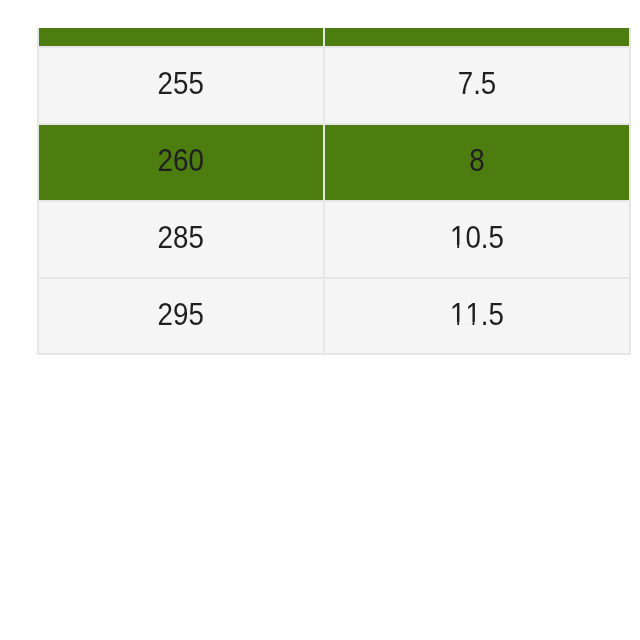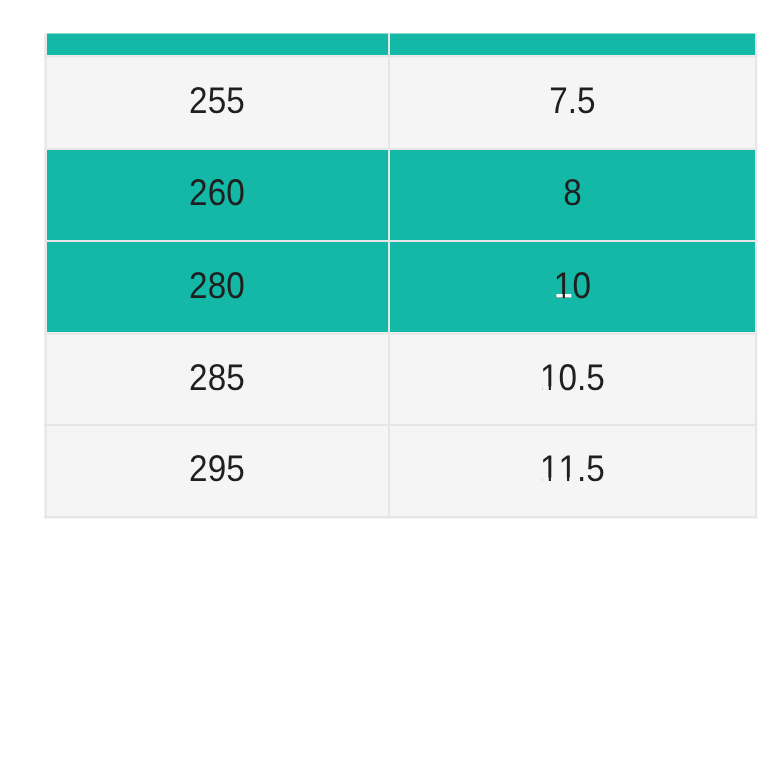--- a/index.html
+++ b/index.html
@@ -40,21 +40,21 @@
     width: 573px;
     border-collapse: collapse;
     table-layout: fixed;
   }
   table.size-table td {
     height: 76.8px;
     box-sizing: border-box;
     border-bottom: 2px solid #e6e6e6;
     border-right: 2px solid #e6e6e6;
     padding: 0;
-    background: #14b8a6;
+    background: #4d7c0f;
     position: relative;
   }
   table.size-table tr.alt td {
     background: #f5f5f5;
   }
   table.size-table td.c1 {
     border-left: 2px solid #e6e6e6;
     width: 285.5px;
   }
   table.size-table td.c2 {
@@ -118,28 +118,20 @@
               </td>
         </tr>
         <tr>
           <td class="c1">
                 <span class="cell-text">260</span>
               </td>
           <td class="c2">
                 <span class="cell-text">8</span>
               </td>
         </tr>
-        <tr>
-          <td class="c1">
-                <span class="cell-text">280</span>
-              </td>
-          <td class="c2">
-                <span class="cell-text"><span class="digit-one">1</span>0</span>
-              </td>
-        </tr>
         <tr class="alt">
           <td class="c1">
                 <span class="cell-text">285</span>
               </td>
           <td class="c2">
                 <span class="cell-text"><span class="digit-one">1</span>0.5</span>
               </td>
         </tr>
         <tr class="alt">
           <td class="c1">

